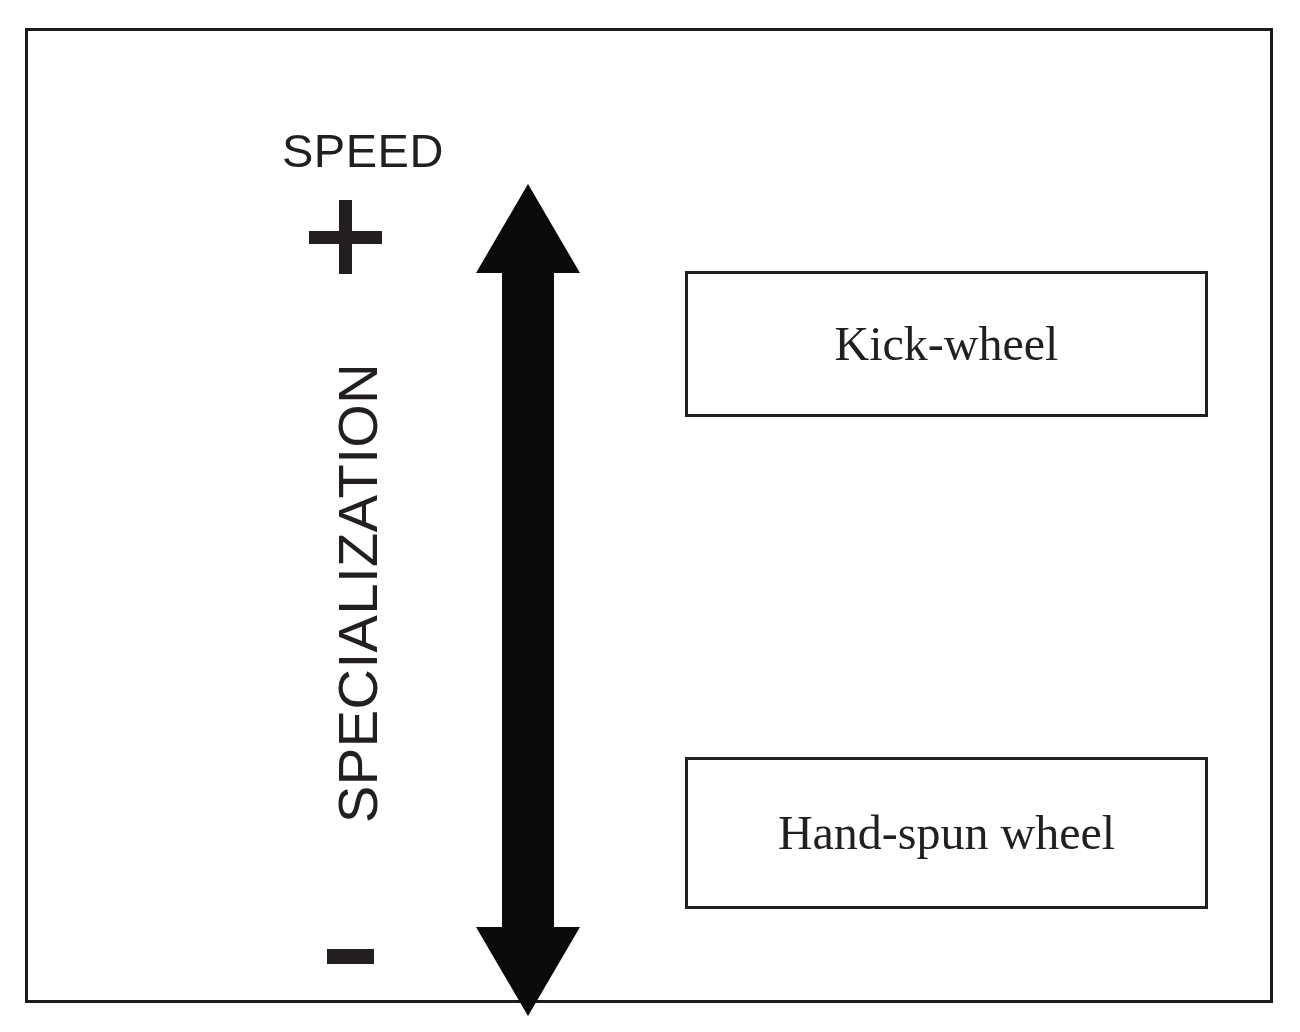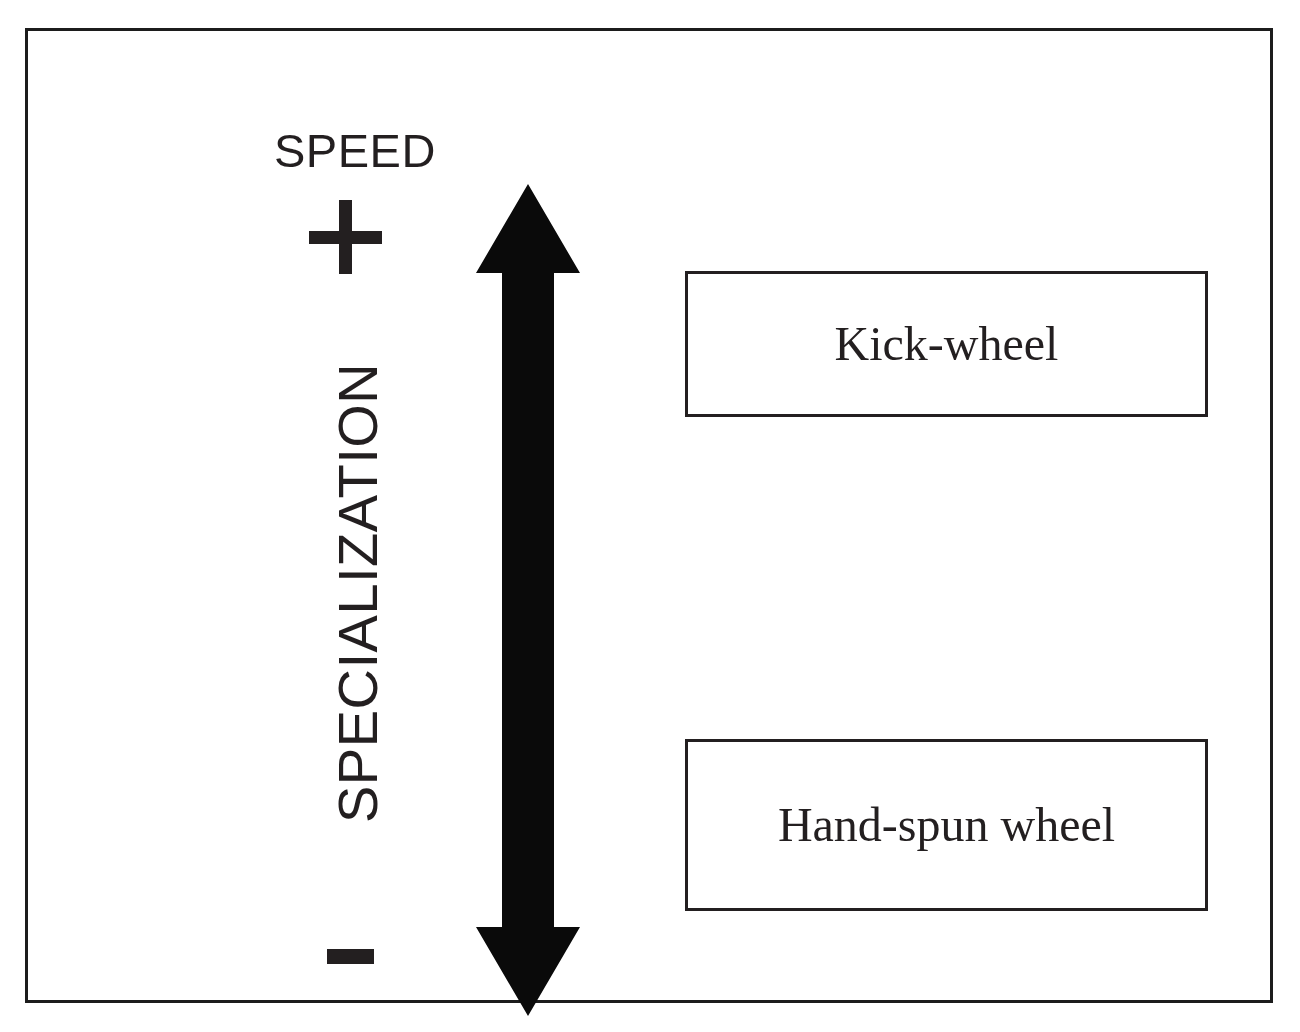--- a/index.html
+++ b/index.html
@@ -29,21 +29,21 @@
     width: 1248px;
     height: 975px;
     border: 3px solid #1c1c1c;
     box-sizing: border-box;
     background: #ffffff;
   }
 
   
   .axis-top-label {
     position: absolute;
-    left: 246px;
+    left: 254px;
     top: 96px;
     font-family: "Liberation Sans", sans-serif;
     font-size: 47px;
     line-height: 1;
     letter-spacing: 0.5px;
     color: #231f20;
     white-space: nowrap;
   }
 
   
@@ -132,23 +132,23 @@
     white-space: nowrap;
   }
   #box-kick-wheel {
     left: 657px;
     top: 240px;
     width: 523px;
     height: 146px;
   }
   #box-hand-spun-wheel {
     left: 657px;
-    top: 708px;
+    top: 726px;
     width: 523px;
-    height: 172px;
+    height: 152px;
   }
 </style>
 </head>
 <body>
 
 <div id="figure">
 
   <div class="outer-frame">
 
     <div>

